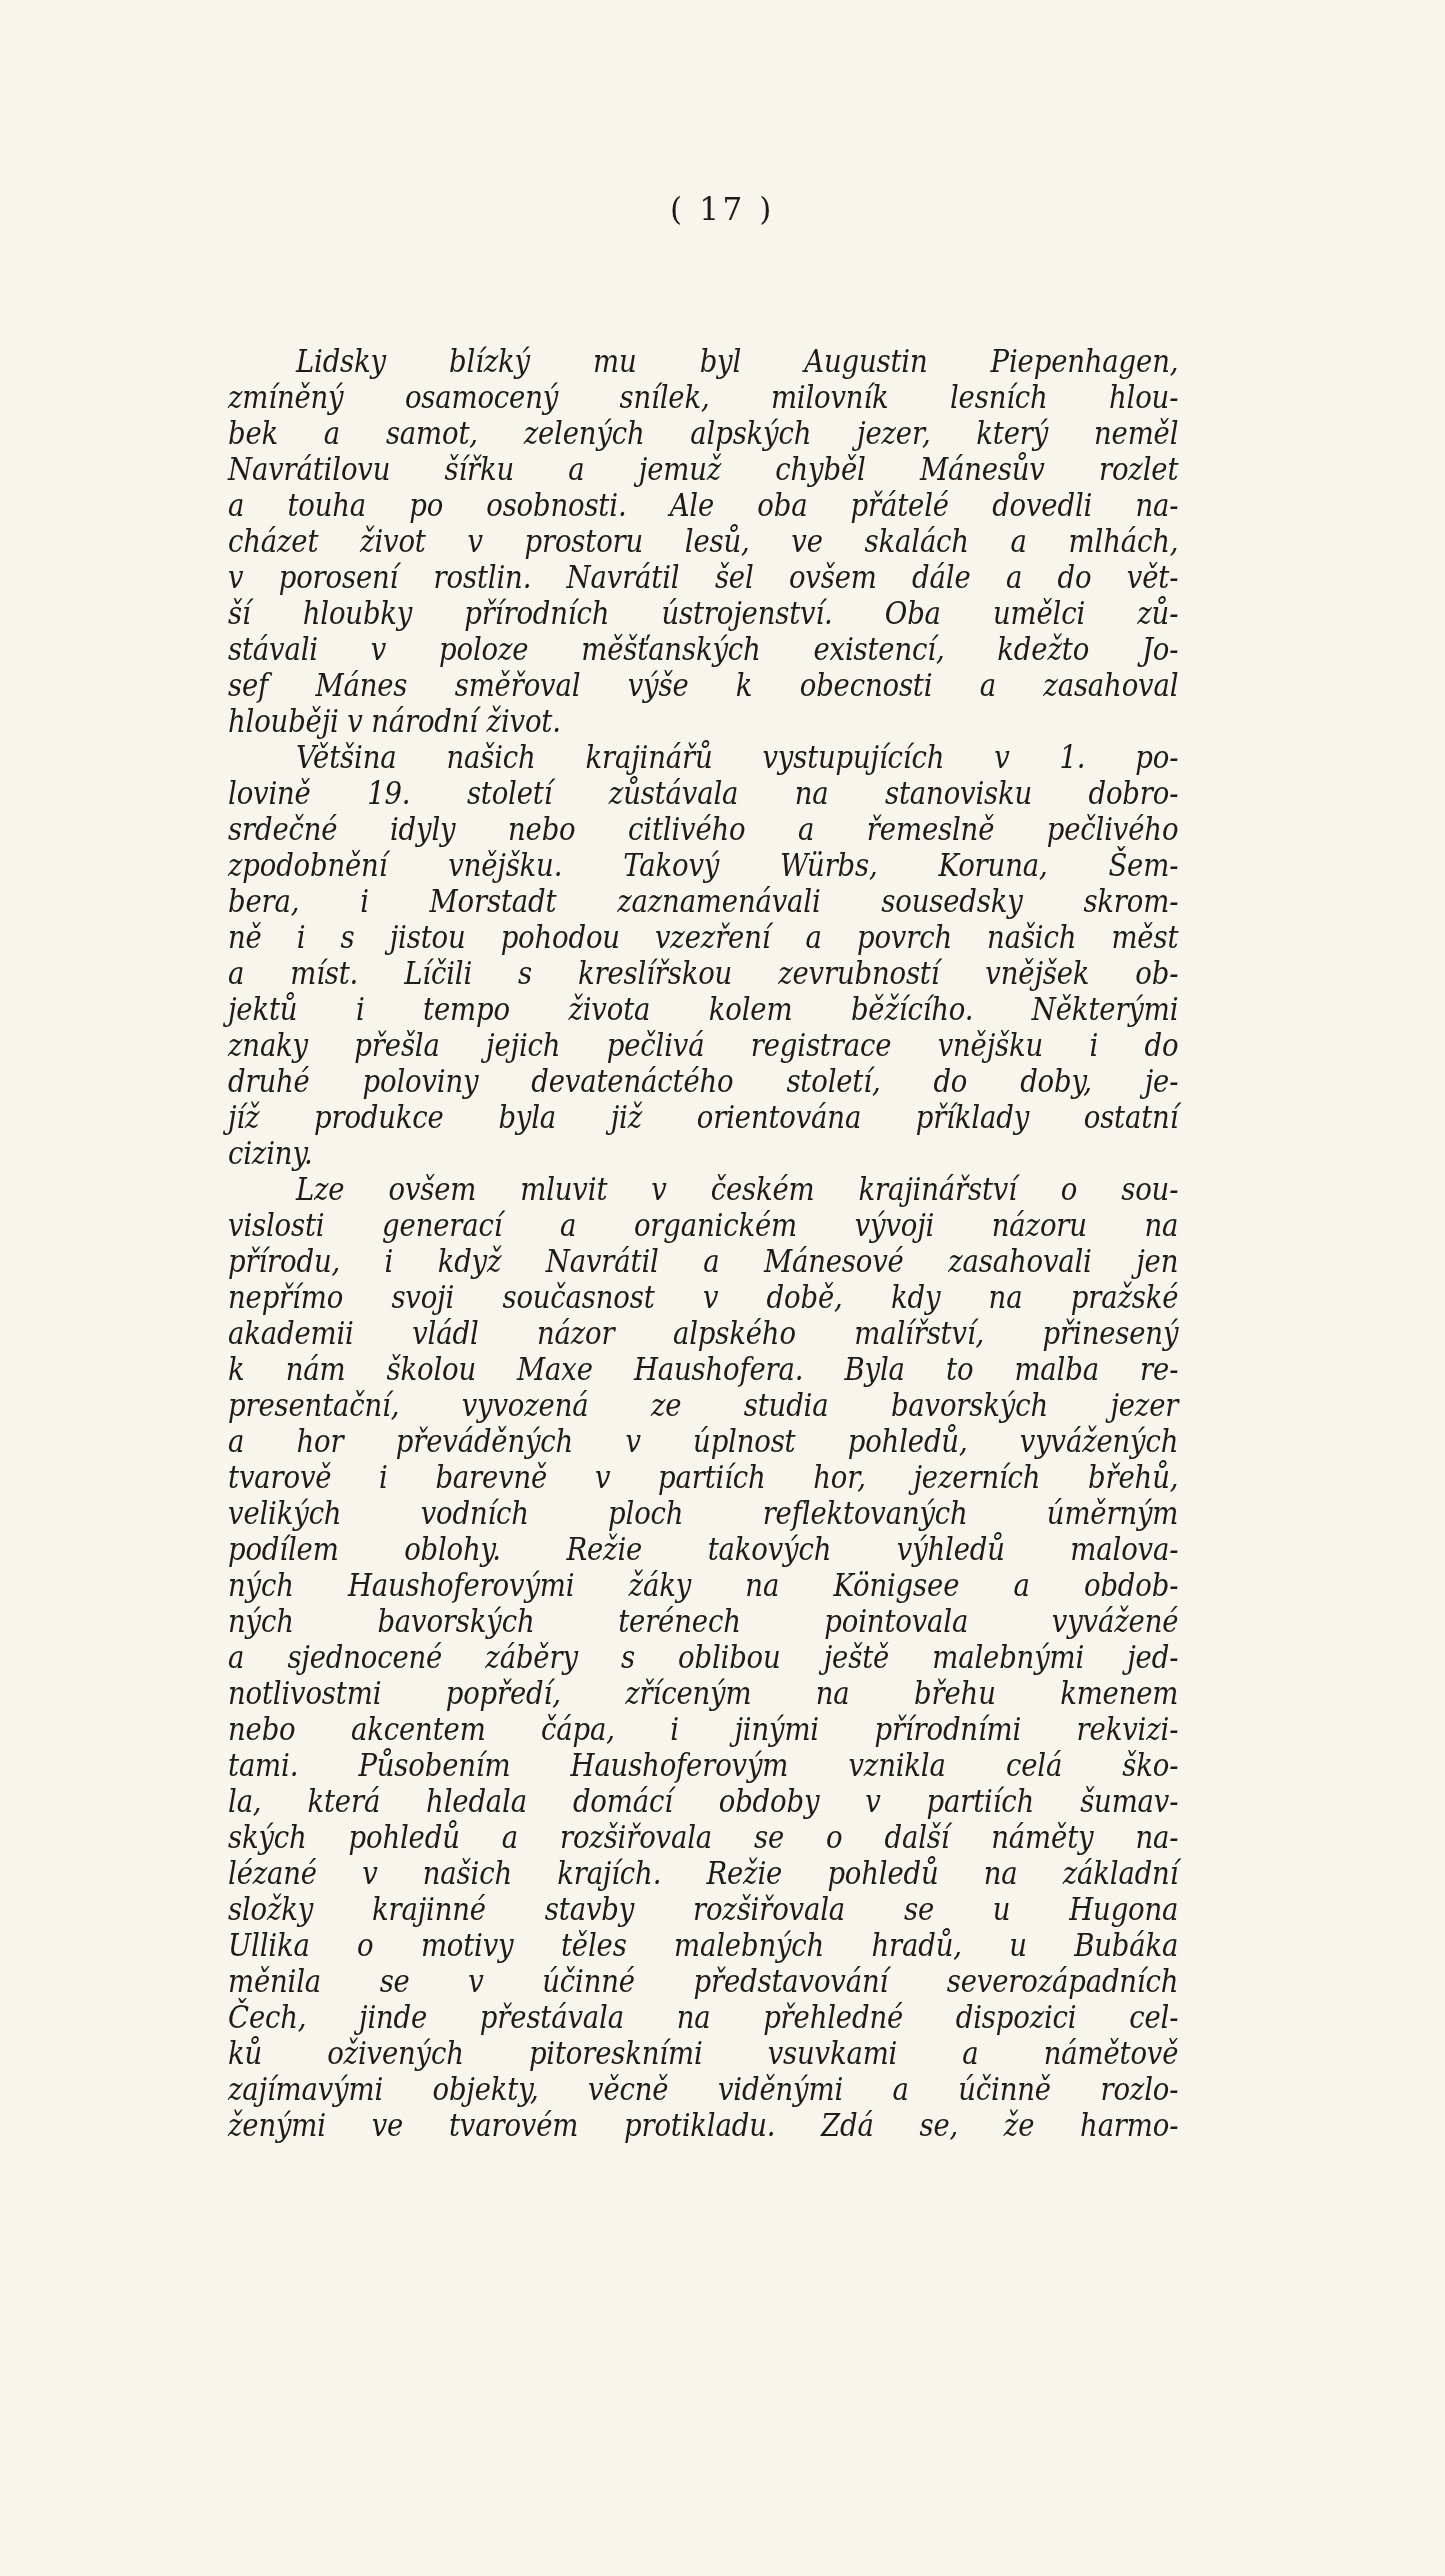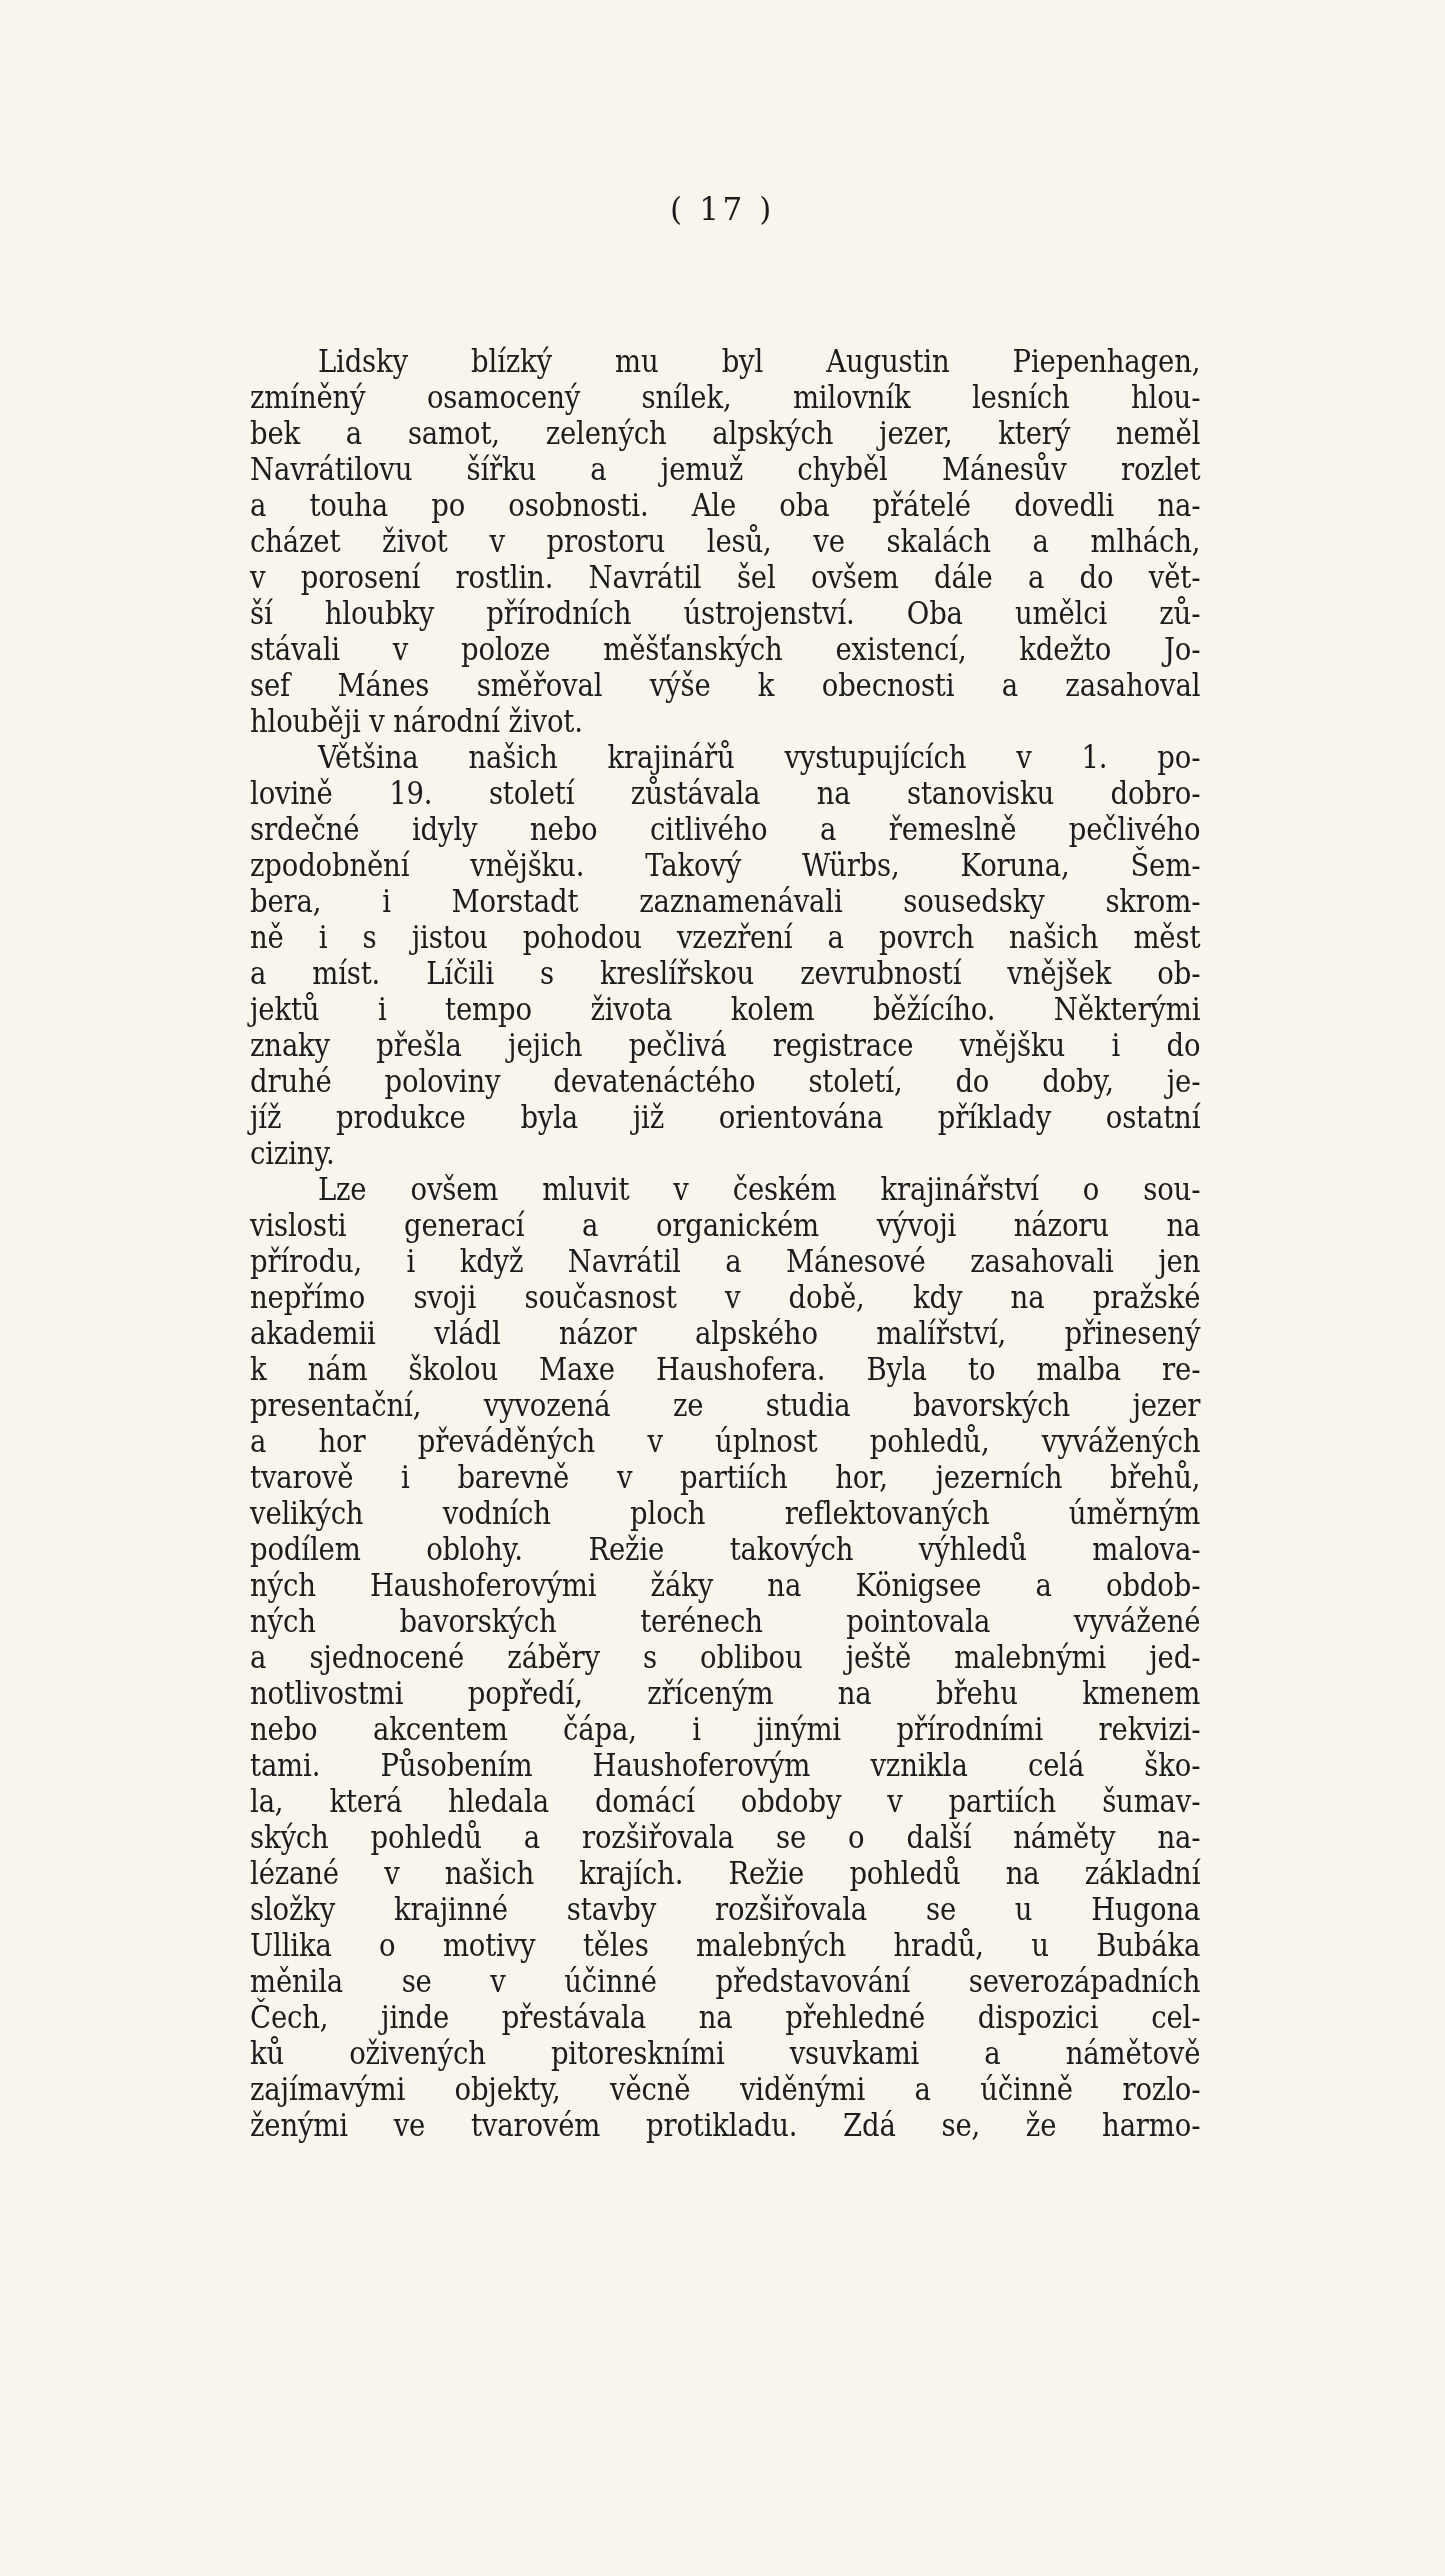--- a/index.html
+++ b/index.html
@@ -19,23 +19,24 @@
       position: absolute;
       top: 191px;
       left: 0;
       width: 1445px;
       text-align: center;
       font-size: 31px;
       letter-spacing: 3.6px;
     }
     .text-block {
       position: absolute;
-      left: 250px;
+      left: 228px;
       top: 343px;
       width: 950px;
+      font-style: italic;
     }
     .line {
       height: 36px;
       line-height: 36px;
       font-size: 32px;
       font-family: "DejaVu Serif", "Liberation Serif", serif;
       transform: scaleX(0.86);
       transform-origin: left center;
       width: 1105px;
       white-space: nowrap;

